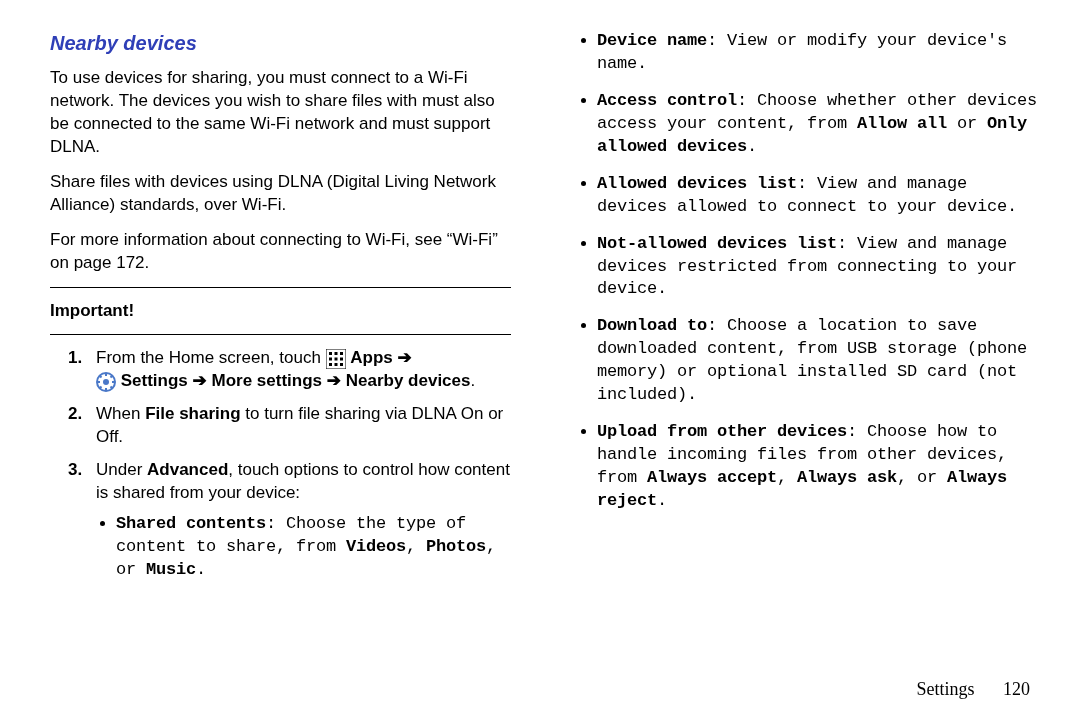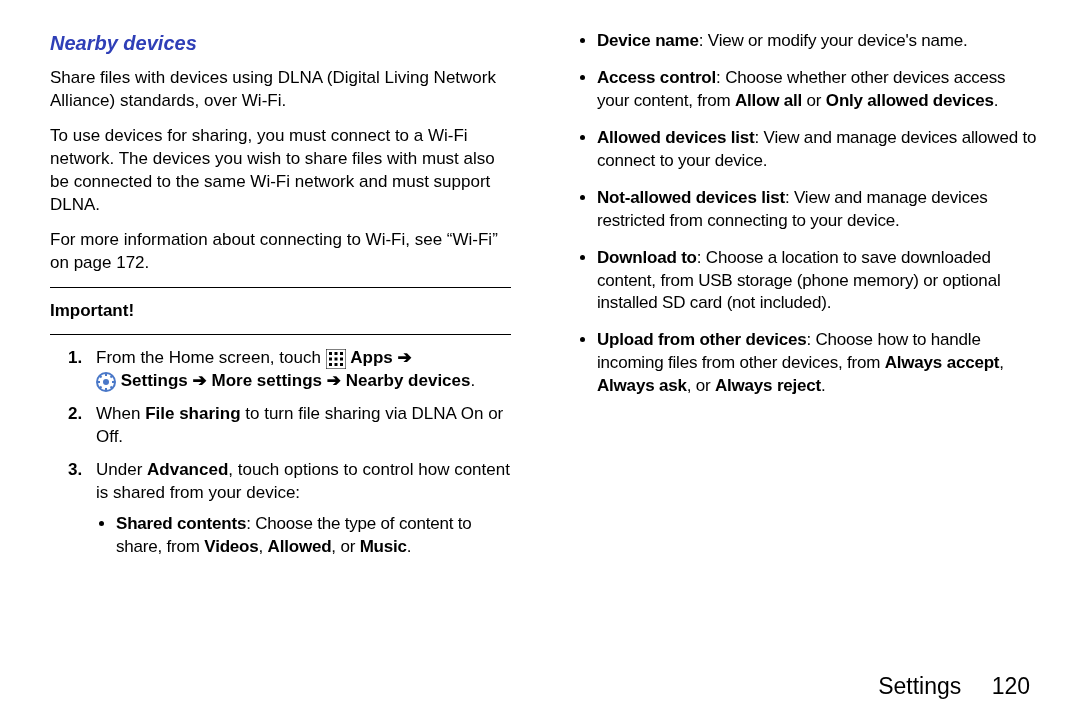--- a/index.html
+++ b/index.html
@@ -17,21 +17,21 @@
     box-sizing: border-box;
     height: 100%;
     gap: 68px;
   }
   .col {
     flex: 1;
     font-size: 17px;
     line-height: 1.35;
   }
   .col-right {
-    font-family: Liberation Sans, sans-serif;
+    font-family: Liberation Mono, monospace;
     font-stretch: condensed;
     letter-spacing: -0.2px;
   }
   .heading {
     color: #2f3fb7;
     font-weight: bold;
     font-style: italic;
     font-size: 20px;
     margin-bottom: 10px;
   }
@@ -93,37 +93,38 @@
     margin: 0 0 0 18px;
     padding: 0;
   }
   .right-bullets li {
     margin-bottom: 14px;
   }
   .footer {
     position: absolute;
     bottom: 20px;
     right: 50px;
-    font-size: 23px;
+    font-size: 18px;
+    font-family: Liberation Serif, serif;
   }
   .footer .sec {
     margin-right: 24px;
   }
   b { font-weight: bold; }
 </style>
 </head>
 <body>
 
 <div class="page">
 
   <div class="col">
     <div class="heading">Nearby devices</div>
 
+    <p class="para">To use devices for sharing, you must connect to a Wi-Fi network. The devices you wish to share files with must also be connected to the same Wi-Fi network and must support DLNA.</p>
     <p class="para">Share files with devices using DLNA (Digital Living Network Alliance) standards, over Wi-Fi.</p>
-    <p class="para">To use devices for sharing, you must connect to a Wi-Fi network. The devices you wish to share files with must also be connected to the same Wi-Fi network and must support DLNA.</p>
     <p class="para">
       <span>For more information about connecting to Wi-Fi, see </span><span class="wifi-ref">“Wi-Fi”</span><span> on page 172.</span>
     </p>
 
     <hr class="sep">
     <div class="important-block">
       <span class="important-label">Important!</span>
     </div>
     <hr class="sep">
 
@@ -180,21 +181,21 @@
           <span>When </span><b>File sharing</b><span> to turn file sharing via DLNA On or Off.</span>
         </span>
       </li>
 
       <li>
         <span class="num">3.</span>
         <span class="step-body">
           <span>Under </span><b>Advanced</b><span>, touch options to control how content is shared from your device:</span>
           <ul class="sub-bullets col-right">
             <li>
-              <b>Shared contents</b><span>: Choose the type of content to share, from </span><b>Videos</b><span>, </span><b>Allowed</b><span>, or </span><b>Music</b><span>.</span>
+              <b>Shared contents</b><span>: Choose the type of content to share, from </span><b>Videos</b><span>, </span><b>Photos</b><span>, or </span><b>Music</b><span>.</span>
             </li>
           </ul>
         </span>
       </li>
     </ol>
   </div>
 
   <div class="col col-right">
     <ul class="right-bullets">
       <li>

